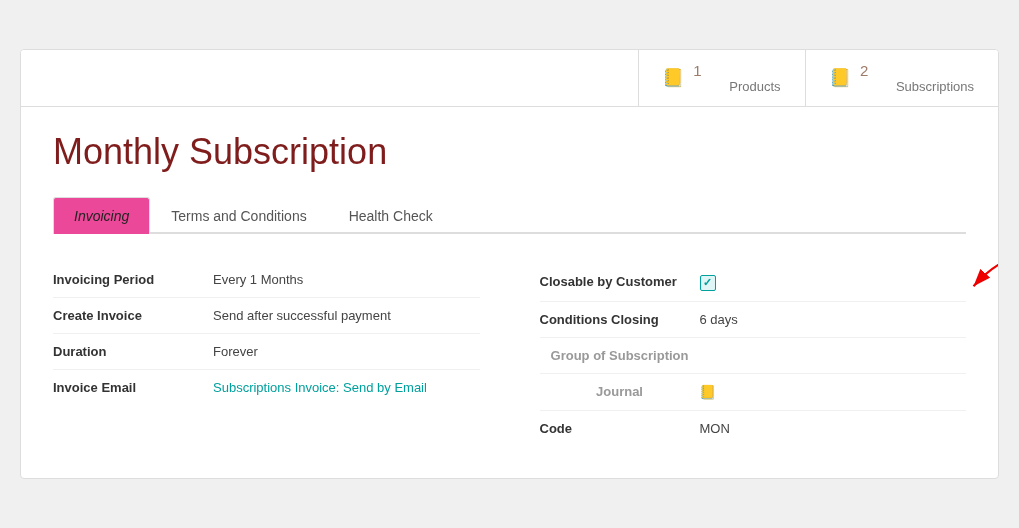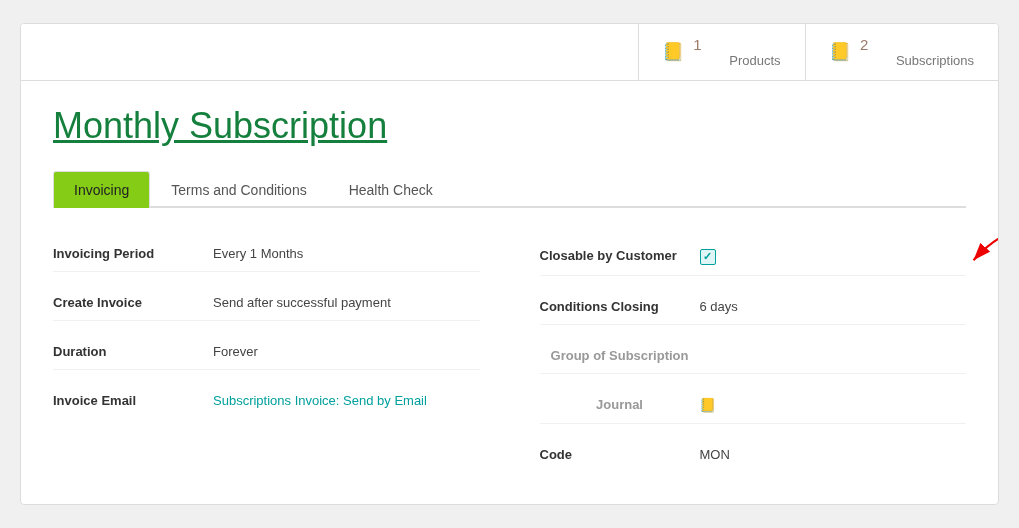--- a/index.html
+++ b/index.html
@@ -51,54 +51,54 @@
       font-size: 18px;
       color: #aaa;
     }
     
     .content-area {
       padding: 24px 32px 32px 32px;
     }
     .page-title {
       font-size: 36px;
       font-weight: 300;
-      color: #15803d;
+      color: #7f1d1d;
       margin-bottom: 24px;
-      text-decoration: underline;
     }
     
     .tabs {
       display: flex;
       border-bottom: 2px solid #ddd;
       margin-bottom: 28px;
     }
     .tab {
       padding: 10px 20px;
       font-size: 14px;
       color: #555;
       cursor: pointer;
       border: 1px solid transparent;
       border-bottom: none;
       margin-bottom: -2px;
       border-radius: 3px 3px 0 0;
     }
     .tab.active {
-      background: #84cc16;
+      background: #ec4899;
       border-color: #ddd;
       border-bottom-color: #fff;
       color: #222;
       font-weight: 500;
+      font-style: italic;
     }
     
     .form-body {
       display: grid;
       grid-template-columns: 1fr 1fr;
       gap: 0 60px;
     }
-    .form-left, .form-right { display: flex; flex-direction: column; gap: 13px; }
+    .form-left, .form-right { display: flex; flex-direction: column; gap: 0; }
     .form-row {
       display: grid;
       grid-template-columns: 160px 1fr;
       align-items: center;
       padding: 10px 0;
       border-bottom: 1px solid #f0f0f0;
     }
     .form-row:last-child { border-bottom: none; }
     .form-label {
       font-weight: 700;

